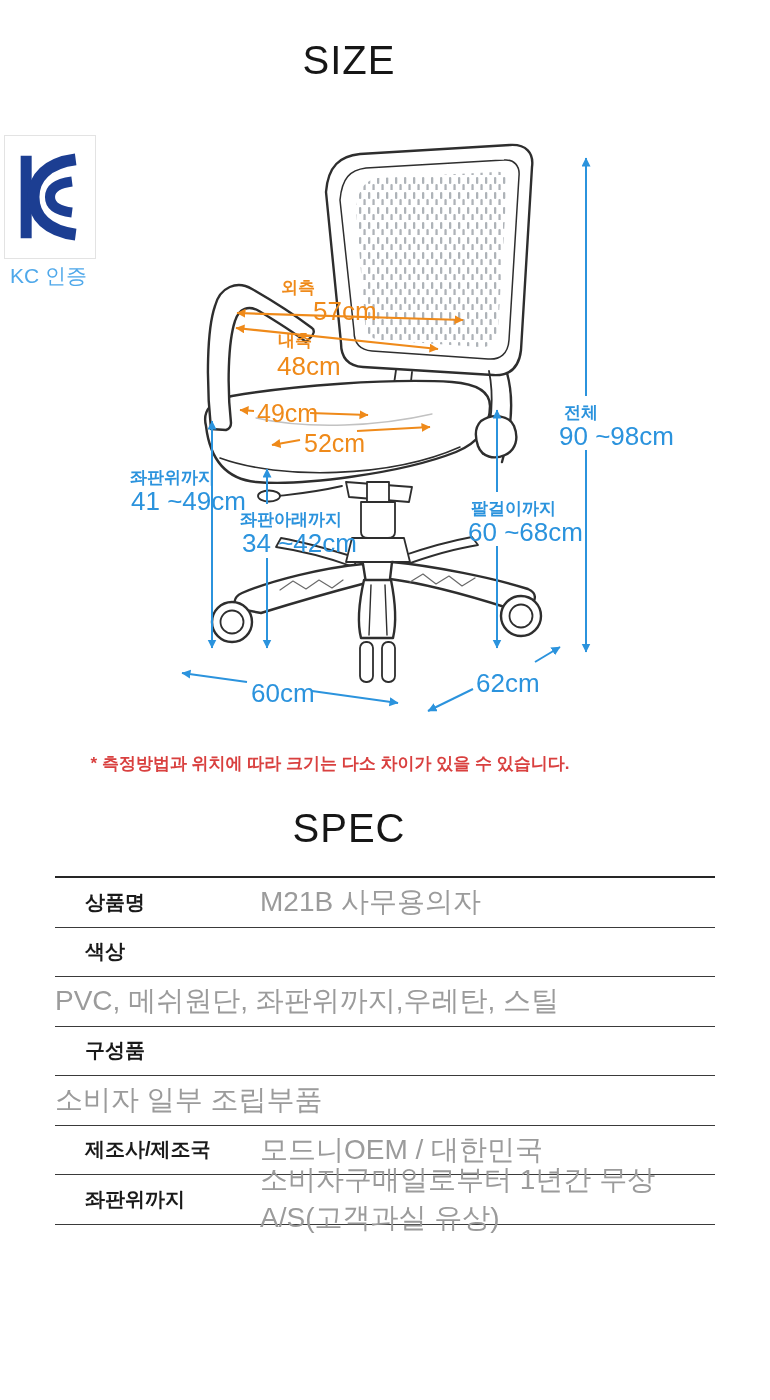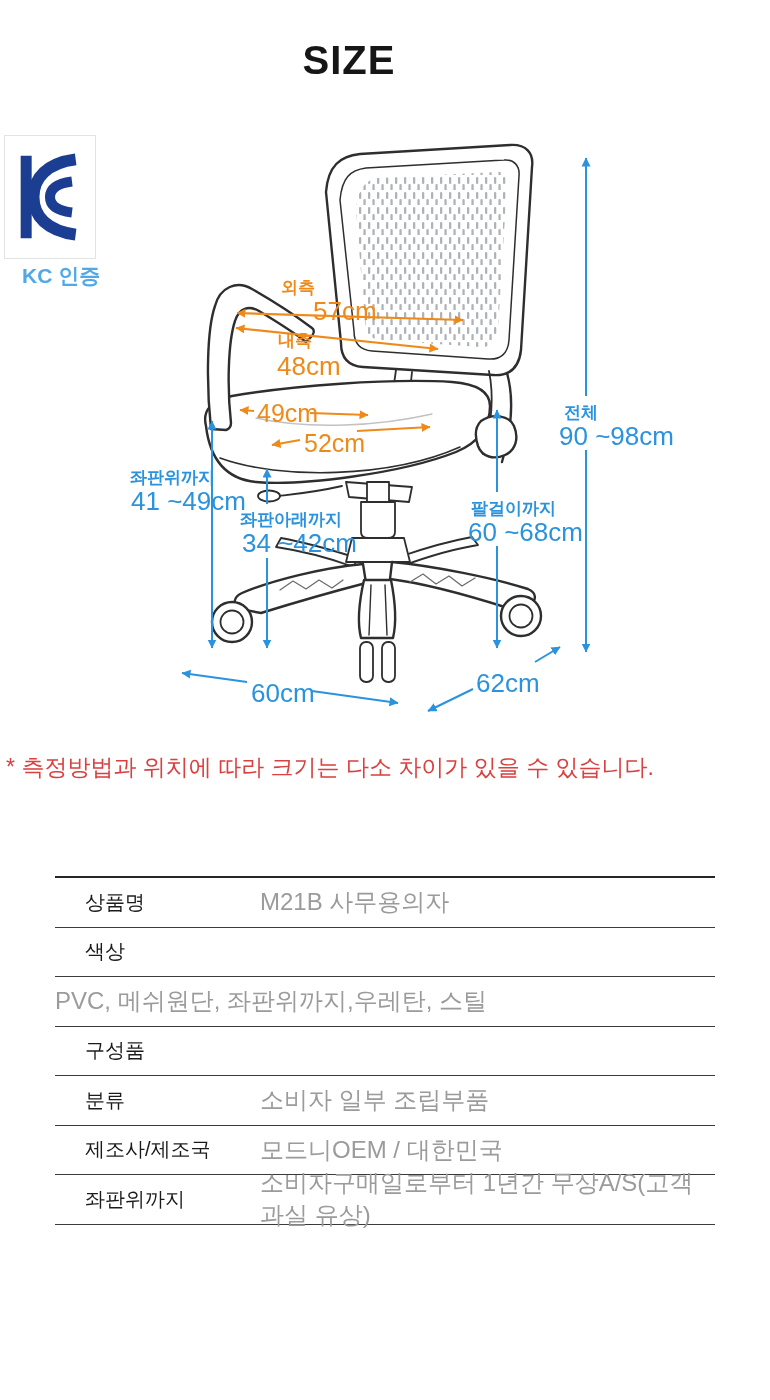--- a/index.html
+++ b/index.html
@@ -1,32 +1,32 @@
 <!DOCTYPE html>
 <html><head>
 <meta charset="utf-8">
 <style>
   html,body{margin:0;padding:0;background:#fff;}
   body{font-family:"Liberation Sans","DejaVu Sans",sans-serif;}
   .page{position:relative;width:770px;height:1400px;background:#fff;overflow:hidden;}
-  .title{position:absolute;left:0;width:698px;text-align:center;font-weight:700;
+  .title{position:absolute;left:0;width:698px;text-align:center;font-weight:400;
          font-size:40px;color:#161616;letter-spacing:1px;}
   #size-title{top:38px;}
   #spec-title{top:806px;}
   .kc-box{position:absolute;left:4px;top:135px;width:90px;height:122px;
           border:1px solid #e3e3e3;background:#fff;display:flex;align-items:center;justify-content:center;}
-  .kc-label{position:absolute;left:22px;top:262px;width:90px;font-size:21px;color:#4fa8ea;font-weight:700;}
+  .kc-label{position:absolute;left:10px;top:262px;width:90px;font-size:21px;color:#4fa8ea;font-weight:400;}
   .diagram{position:absolute;left:60px;top:130px;width:630px;height:620px;}
   .note{position:absolute;top:752px;left:0;width:660px;text-align:center;
-        font-size:23px;font-weight:400;color:#d9403f;}
+        font-size:17px;font-weight:700;color:#d9403f;}
   .spec-table{position:absolute;left:55px;top:876px;width:660px;border-top:2px solid #262626;}
   .spec-row{display:flex;align-items:center;height:48.5px;border-bottom:1.5px solid #3a3a3a;}
   .spec-row .lbl{width:205px;padding-left:30px;box-sizing:border-box;
-                 font-size:20px;font-weight:400;color:#1a1a1a;}
-  .spec-row .val{flex:1;font-size:24px;color:#9b9b9b;font-weight:500;}
+                 font-size:20px;font-weight:700;color:#1a1a1a;}
+  .spec-row .val{flex:1;font-size:28px;color:#9b9b9b;font-weight:500;}
   svg text{font-family:"Liberation Sans","DejaVu Sans",sans-serif;}
   .m-label{font-size:17px;font-weight:600;}
   .m-value{font-size:26px;font-weight:500;}
   .m-value-sm{font-size:25px;font-weight:500;}
 </style>
 </head>
 <body>
 
 <div class="page">
 
@@ -140,37 +140,37 @@
       <text class="m-value" x="71" y="380">41 ~49cm</text>
       <text class="m-label" x="180" y="395">좌판아래까지</text>
       <text class="m-value" x="182" y="422">34 ~42cm</text>
       <text class="m-value" x="191" y="572">60cm</text>
       <text class="m-value" x="416" y="562">62cm</text>
     </g>
   </svg>
 
   <div class="note">* 측정방법과 위치에 따라 크기는 다소 차이가 있을 수 있습니다.</div>
 
+  <div class="title" id="spec-title">SPEC</div>
 
   <div class="spec-table">
     <div class="spec-row">
       <div class="lbl">상품명</div>
       <div class="val">M21B 사무용의자</div>
     </div>
     <div class="spec-row">
       <div class="lbl">색상</div>
     </div>
     <div class="spec-row">
       <div class="val">PVC, 메쉬원단, 좌판위까지,우레탄, 스틸</div>
     </div>
     <div class="spec-row">
       <div class="lbl">구성품</div>
     </div>
     <div class="spec-row">
-      <div class="lbl">분류</div>
       <div class="val">소비자 일부 조립부품</div>
     </div>
     <div class="spec-row">
       <div class="lbl">제조사/제조국</div>
       <div class="val">모드니OEM / 대한민국</div>
     </div>
     <div class="spec-row">
       <div class="lbl">좌판위까지</div>
       <div class="val">소비자구매일로부터 1년간 무상A/S(고객과실 유상)</div>
     </div>

